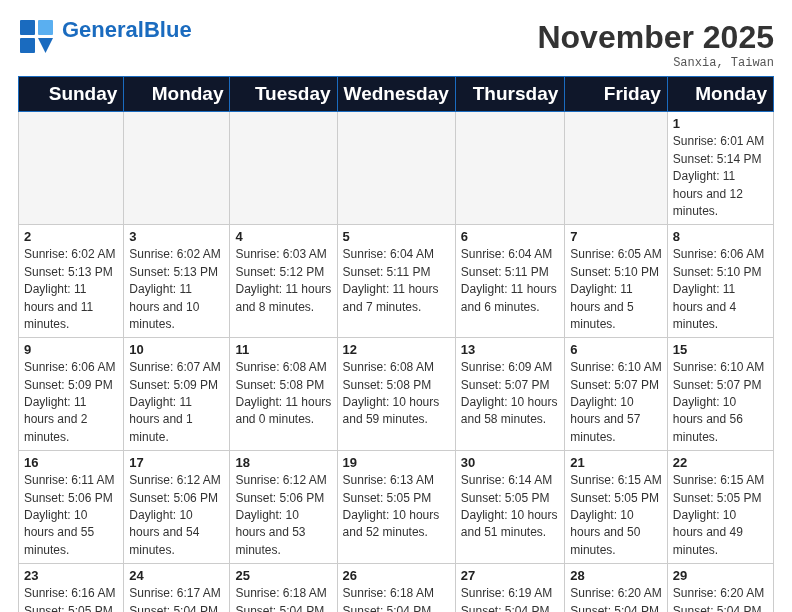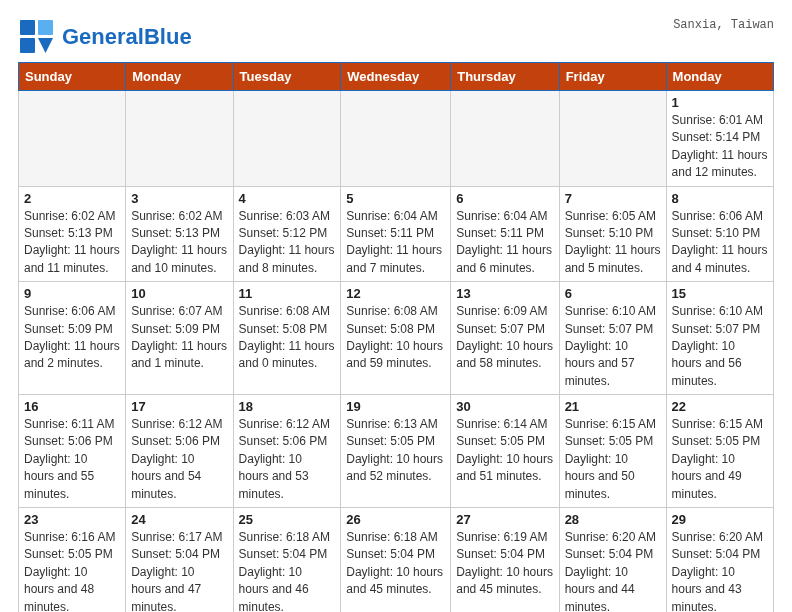--- a/index.html
+++ b/index.html
@@ -11,21 +11,21 @@
       padding: 18px 18px 18px 18px;
     }
     .header {
       display: flex;
       align-items: flex-start;
       justify-content: space-between;
       margin-bottom: 6px;
     }
     .logo {
       display: flex;
-      align-items: center;
+      align-items: flex-start;
       gap: 6px;
     }
     .logo-text {
       font-size: 22px;
       font-weight: normal;
       color: #333;
       line-height: 1.1;
     }
     .logo-text span {
       color: #1a6bbf;
@@ -48,25 +48,25 @@
       font-size: 12px;
       color: #555;
       font-family: Liberation Mono, monospace;
     }
     table {
       width: 100%;
       border-collapse: collapse;
       font-size: 11px;
     }
     thead tr th {
-      background: #c2410c;
+      background: #0f172a;
       color: #fff;
-      font-size: 13px;
+      font-size: 19px;
       font-weight: bold;
-      text-align: left;
+      text-align: right;
       padding: 6px 6px;
       border: 1px solid #1a6bbf;
     }
     tbody tr td {
       border: 1px solid #ccc;
       vertical-align: top;
       padding: 4px 5px;
       min-height: 72px;
       background: #fff;
       width: 113px;
@@ -102,20 +102,21 @@
       <rect x="20" y="2" width="15" height="15" rx="1" fill="#5aaff0"></rect>
       <polygon points="20,20 35,20 27.5,35" fill="#1a6bbf"></polygon>
     </svg>
     <div>
       <div class="logo-text">
         <span>General</span><span style="color:#1a6bbf;font-weight:bold;">Blue</span>
       </div>
     </div>
   </div>
   <div class="title-block">
+    <div class="month-title">November 2025</div>
     <div class="subtitle">Sanxia, Taiwan</div>
   </div>
 </div>
 
 <table>
   <thead>
     <tr>
     <th>Sunday</th>
         <th>Monday</th>
         <th>Tuesday</th>

